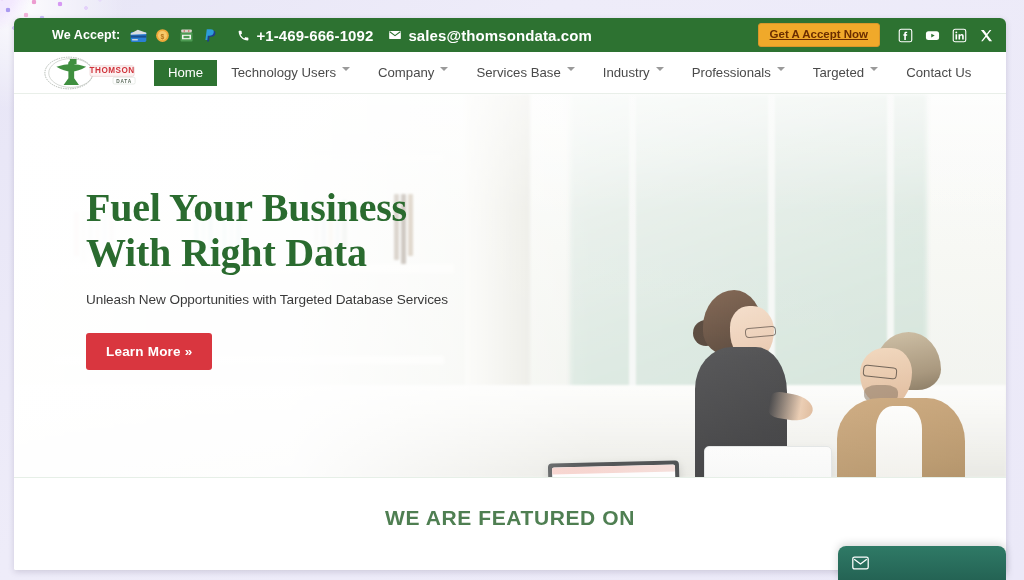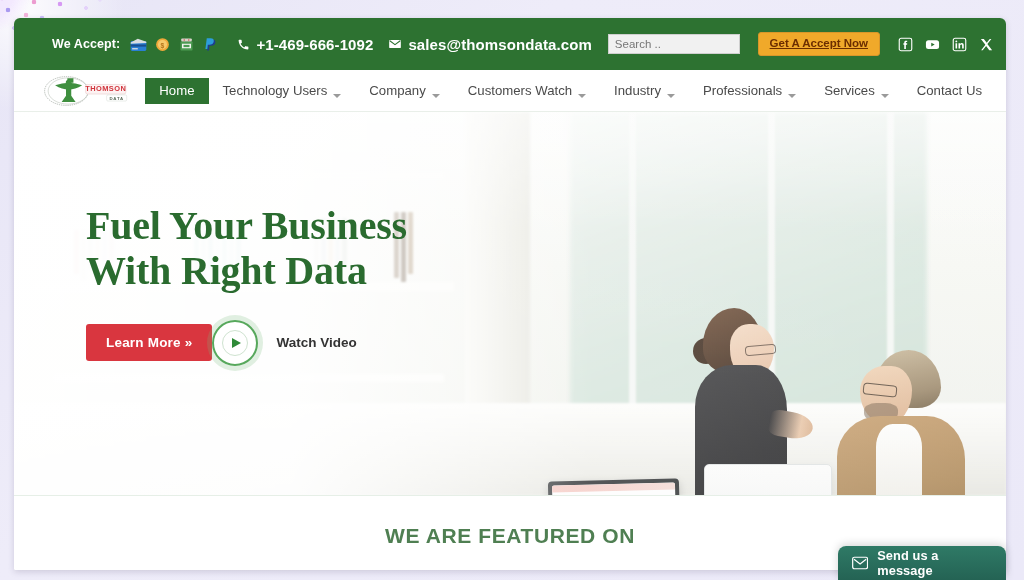--- a/index.html
+++ b/index.html
@@ -54,21 +54,21 @@
     left: 14px; top: 18px;
     width: 992px; height: 552px;
     border-radius: 6px 6px 2px 2px;
     overflow: hidden;
     background: #fff;
     box-shadow: 0 2px 6px rgba(60,50,90,.18);
   }
 
   
   .topbar {
-    height: 52px;
+    height: 34px;
     background: #2d7231;
     display: flex;
     align-items: center;
     padding: 0 12px 0 38px;
     color: #fff;
     font-size: 12px;
     gap: 0;
   }
   .we-accept {
     font-weight: bold;
@@ -125,21 +125,21 @@
     display: flex;
     align-items: center;
     padding: 0 10px 0 28px;
     border-bottom: 1px solid #e9efe9;
     position: relative;
     z-index: 3;
   }
   .logo { width: 96px; height: 36px; display: block; margin-right: 16px; }
   .navlist { display: flex; align-items: center; gap: 0; }
   .navitem {
-    display: flex; align-items: flex-end; gap: 6px;
+    display: flex; align-items: flex-start; gap: 6px;
     font-size: 13.2px;
     color: #4a4a4a;
     padding: 5px 14px;
     cursor: pointer;
     white-space: nowrap;
   }
   .navitem.active {
     background: #2d7231;
     color: #fff;
     padding: 5px 14px 6px;
@@ -314,21 +314,21 @@
     color: #2a6b2f;
     letter-spacing: -0.2px;
     white-space: pre-line;
   }
   .hero-sub {
     margin-top: 16px;
     font-size: 13.6px;
     color: #3b3b3b;
     letter-spacing: -0.1px;
   }
-  .hero-actions { margin-top: 26px; display: flex; align-items: center; }
+  .hero-actions { margin-top: 26px; display: flex; align-items: flex-start; gap: 22px; }
   .learn-btn {
     background: #d9363f;
     color: #fff;
     font-size: 13.5px;
     font-weight: bold;
     padding: 11px 20px;
     border: none;
     border-radius: 3px;
     cursor: pointer;
     letter-spacing: .2px;
@@ -436,27 +436,20 @@
     </span>
 
     <span class="contact-block">
       <svg width="14" height="14" viewBox="0 0 24 24">
         <rect x="2" y="5" width="20" height="14" rx="1.5" fill="#ffffff"></rect>
         <path d="M3 6.5 L12 13 L21 6.5" fill="none" stroke="#2d7231" stroke-width="1.8"></path>
       </svg>
       <span class="contact-txt">sales@thomsondata.com</span>
     </span>
 
-    <span class="search-wrap">
-      <input class="search-input" type="text" placeholder="Search .." style="">
-      <svg width="13" height="13" viewBox="0 0 24 24">
-        <circle cx="10.5" cy="10.5" r="6.5" fill="none" stroke="#555" stroke-width="2"></circle>
-        <line x1="15.3" y1="15.3" x2="21" y2="21" stroke="#555" stroke-width="2"></line>
-      </svg>
-    </span>
 
     <button class="quote-btn">Get A Accept Now</button>
 
     <span class="socials">
       <svg class="soc" viewBox="0 0 24 24">
         <rect x="2" y="2" width="20" height="20" rx="3" fill="none" stroke="#fff" stroke-width="1.8"></rect>
         <path d="M14.6 12.2h-2v7h-2.6v-7H8.6V10h1.4V8.6c0-1.7.8-2.8 2.9-2.8h1.8v2.2h-1.2c-.7 0-.9.3-.9.9V10h2.1l-.1 2.2z" fill="#fff"></path>
       </svg>
       <svg class="soc" viewBox="0 0 24 24">
         <rect x="1.5" y="5" width="21" height="14" rx="4" fill="#fff"></rect>
@@ -494,33 +487,33 @@
       </div>
       <div class="navitem">
         <span>Technology Users</span>
         <i class="caret"></i>
       </div>
       <div class="navitem">
         <span>Company</span>
         <i class="caret"></i>
       </div>
       <div class="navitem">
-        <span>Customers Watch</span>
+        <span>Services Base</span>
         <i class="caret"></i>
       </div>
       <div class="navitem">
         <span>Industry</span>
         <i class="caret"></i>
       </div>
       <div class="navitem">
         <span>Professionals</span>
         <i class="caret"></i>
       </div>
       <div class="navitem">
-        <span>Services</span>
+        <span>Targeted</span>
         <i class="caret"></i>
       </div>
       <div class="navitem">
         <span>Contact Us</span>
       </div>
     </div>
   </div>
 
   <div class="hero">
     <div class="hero-photo">
@@ -594,38 +587,30 @@
 
         </div>
       </div>
 
       <div class="hero-wash"></div>
     </div>
 
     <div class="hero-content">
       <h1 class="hero-title">Fuel Your Business
 With Right Data</h1>
+      <p class="hero-sub">Unleash New Opportunities with Targeted Database Services</p>
       <div class="hero-actions">
         <button class="learn-btn">Learn More »</button>
-        <div class="play-wrap">
-          <div class="play-circle">
-            <div class="play-inner">
-                <div class="play-tri"></div>
-              </div>
-          </div>
-          <span class="watch-txt">Watch Video</span>
-        </div>
       </div>
     </div>
   </div>
 
   <div class="featured">
     <div class="featured-title">WE ARE FEATURED ON</div>
   </div>
 </div>
 
 <div class="chat-widget">
   <svg width="17" height="14" viewBox="0 0 24 20">
     <rect x="1" y="1.5" width="22" height="17" rx="2.5" fill="none" stroke="#fff" stroke-width="1.8"></rect>
     <path d="M3 4.5 L12 11.5 L21 4.5" fill="none" stroke="#fff" stroke-width="1.8"></path>
   </svg>
-  <span class="chat-label">Send us a message</span>
 </div>
 
 </body></html>

